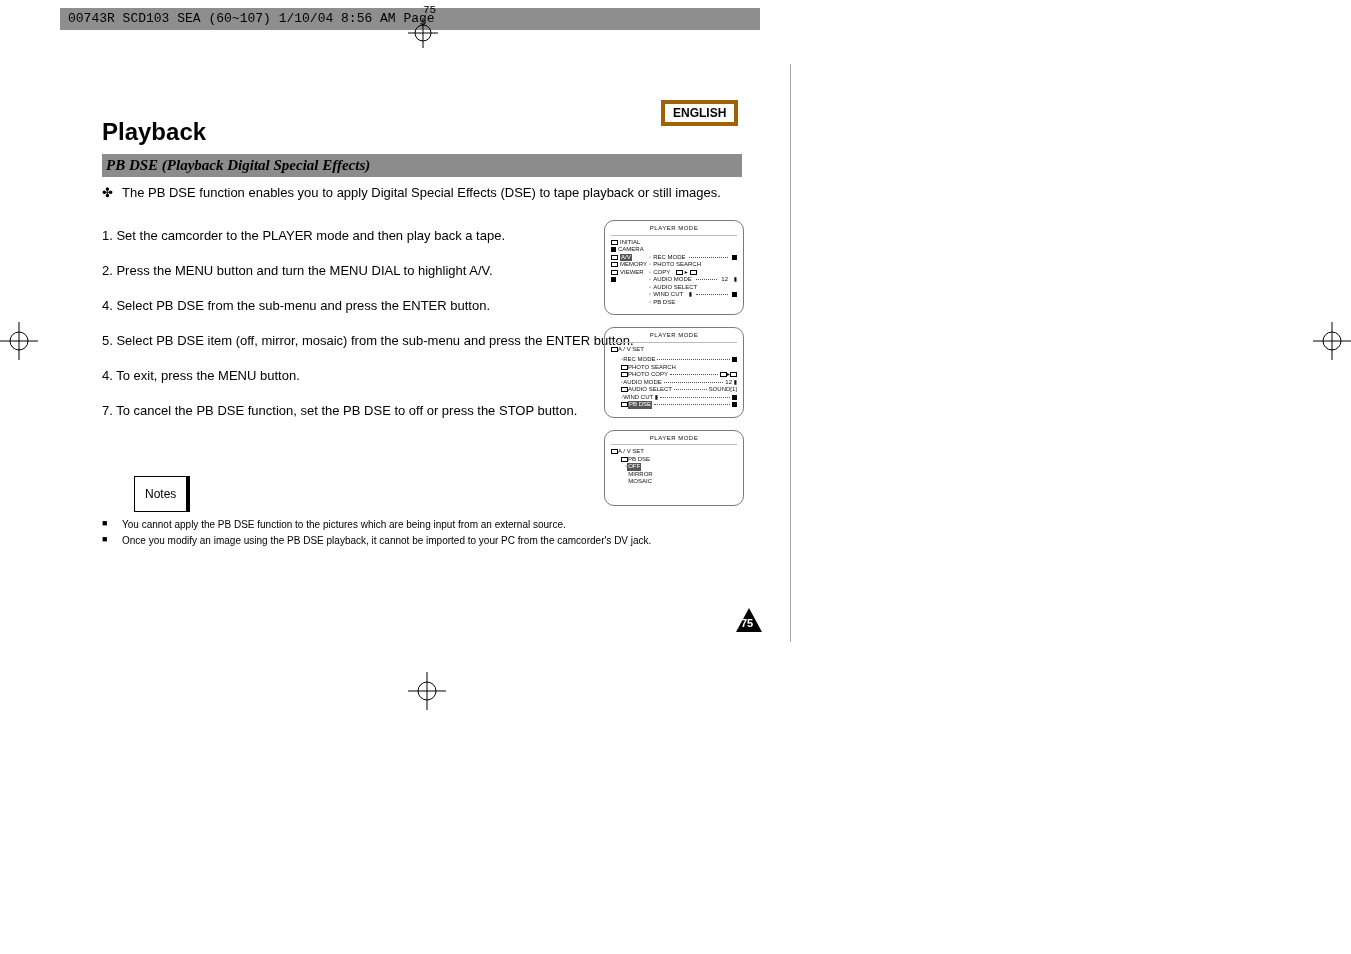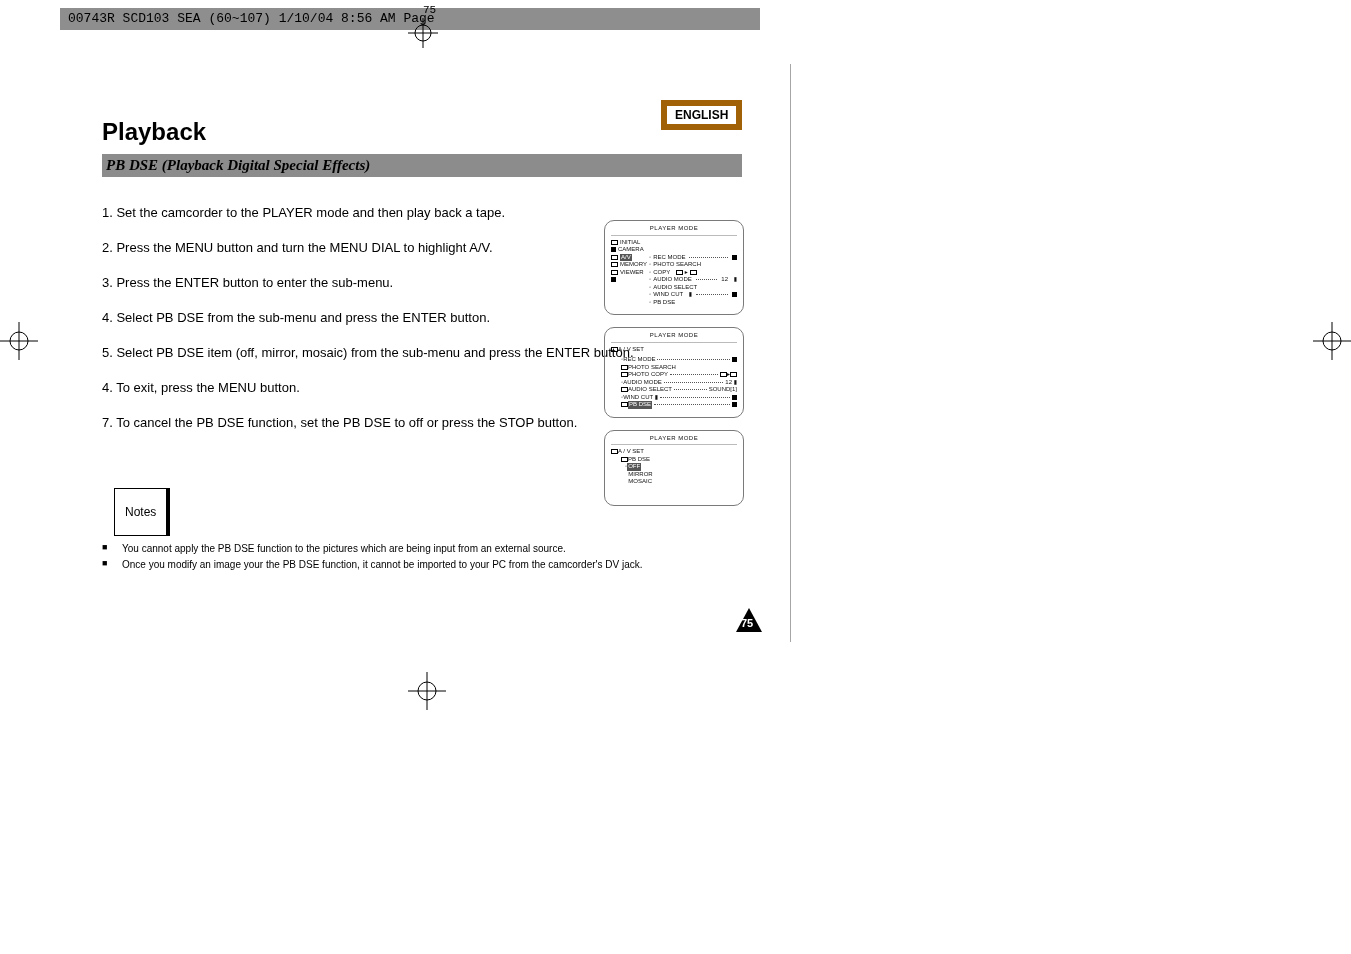--- a/index.html
+++ b/index.html
@@ -30,21 +30,21 @@
     color: #000;
   }
 
   .reg-mark-left { position: absolute; top: 322px; left: 0; }
   .reg-mark-right { position: absolute; top: 322px; right: 0; }
   .reg-mark-bottom { position: absolute; bottom: 244px; left: 408px; }
   .divider-line { position: absolute; top: 64px; left: 790px; width: 1px; height: 578px; background: #000; opacity:.35; }
 
   .english-badge {
     position: absolute; top: 100px; left: 661px;
-    border: 6px solid #a16207;
+    border: 4px solid #a16207;
     font-size: 12px; font-weight: bold;
     padding: 2px 8px;
   }
 
   .page-content {
     position: absolute;
     left: 102px; top: 118px;
     width: 640px;
   }
 
@@ -69,23 +69,23 @@
   .bullets li::before { content: "✤"; display: inline-block; width: 20px; text-indent: 0; }
 
   .steps { margin-top: 28px; }
   .steps li { list-style: none; margin-bottom: 20px; padding-left: 20px; text-indent: -20px; }
 
   .notes-container { margin-top: 58px; }
   .notes-label {
     display: inline-block;
     border: 1px solid #000;
     border-right-width: 4px;
-    padding: 16px 10px;
+    padding: 10px 10px;
     font-size: 12px;
-    margin-left: 12px;
+    margin-left: 32px;
     margin-bottom: 6px;
   }
   .notes-list li { list-style: none; font-size: 10px; padding-left: 20px; text-indent: -20px; margin-bottom: 2px; line-height: 1.35; }
   .notes-list li::before { content: "■"; display:inline-block; width:20px; text-indent:0; font-size: 9px; position: relative; top:-2px; }
 
   
   .screens { position: absolute; left: 604px; top: 220px; width: 140px; }
   .screen {
     border: 1px solid #7a7a7a;
     border-radius: 10px;
@@ -154,37 +154,37 @@
     <circle cx="19" cy="19" r="9"></circle>
 </svg>
 
 <div class="english-badge">ENGLISH</div>
 
 <div class="page-content">
   <div class="section-title">Playback</div>
   <div class="subtitle-bar">PB DSE (Playback Digital Special Effects)</div>
 
   <ul class="bullets">
+    <li>The PB DSE function enables you to apply Digital Special Effects (DSE) to tape playback or still images.</li>
   </ul>
 
   <ol class="steps">
     <li>1.  Set the camcorder to the PLAYER mode and then play back a tape.</li>
     <li>2.  Press the MENU button and turn the MENU DIAL to highlight A/V.</li>
-    <li>3.  Press the ENTER button to enter the sub-menu.</li>
     <li>4.  Select PB DSE from the sub-menu and press the ENTER button.</li>
     <li>5.  Select PB DSE item (off, mirror, mosaic) from the sub-menu and press the ENTER button.</li>
     <li>4.  To exit, press the MENU button.</li>
     <li>7.  To cancel the PB DSE function, set the PB DSE to off or press the STOP button.</li>
   </ol>
 
   <div class="notes-container">
     <div class="notes-label">Notes</div>
     <ul class="notes-list">
       <li>You cannot apply the PB DSE function to the pictures which are being input from an external source.</li>
-      <li>Once you modify an image your the PB DSE function, it cannot be imported to your PC from the camcorder's DV jack.</li>
+      <li>Once you modify an image using the PB DSE playback, it cannot be imported to your PC from the camcorder's DV jack.</li>
     </ul>
   </div>
 </div>
 
 <div class="screens">
 
   <div class="screen">
     <div class="screen-title">PLAYER  MODE</div>
     <div class="screen-row">
         <div class="screen-left">

